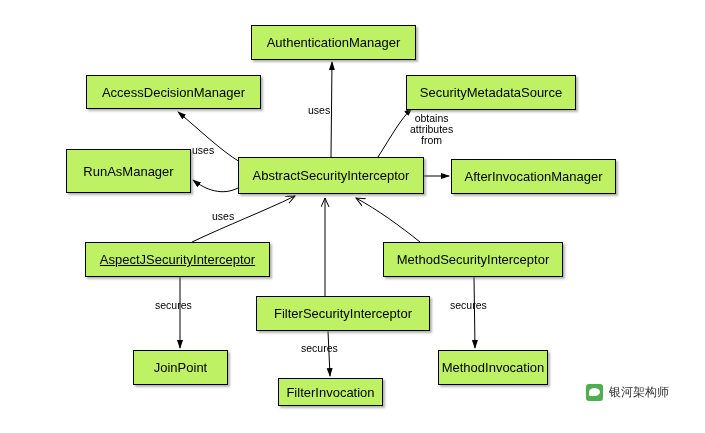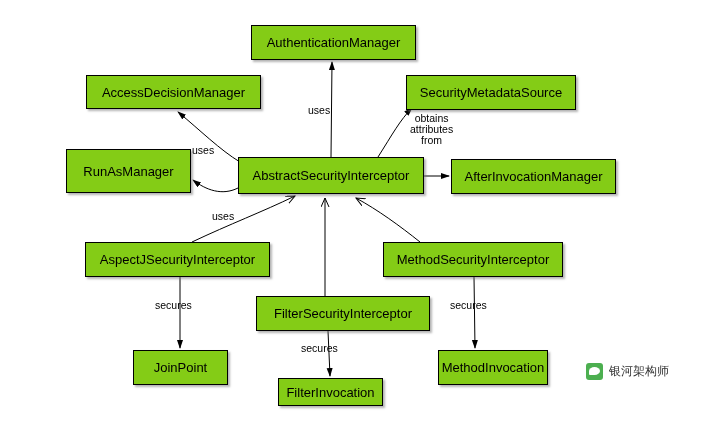--- a/index.html
+++ b/index.html
@@ -16,21 +16,21 @@
   }
   #diagram {
     position: absolute;
     left: 0; top: 0;
     width: 705px;
     height: 433px;
   }
   .node {
     position: absolute;
     box-sizing: border-box;
-    background: #84cc16;
+    background: #bef264;
     border: 1px solid #000000;
     color: #000000;
     font-size: 13px;
     font-family: "Liberation Sans", sans-serif;
     display: flex;
     align-items: center;
     justify-content: center;
     text-align: center;
     box-shadow: 2px 2px 2px rgba(120,120,120,0.55);
     white-space: nowrap;
@@ -121,21 +121,21 @@
   <div class="node" style="left:86px; top:75px; width:175px; height:34px;">AccessDecisionManager</div>
 
   <div class="node" style="left:406px; top:75px; width:170px; height:35px;">SecurityMetadataSource</div>
 
   <div class="node" style="left:66px; top:149px; width:125px; height:44px;">RunAsManager</div>
 
   <div class="node" style="left:451px; top:159px; width:165px; height:35px;">AfterInvocationManager</div>
 
   <div class="node" style="left:238px; top:157px; width:186px; height:37px;">AbstractSecurityInterceptor</div>
 
-  <div class="node" style="left:85px; top:242px; width:185px; height:35px;">AspectJSecurityInterceptor</div>
+  <div class="node" style="left:85px; top:242px; width:185px; height:35px;text-decoration:underline;">AspectJSecurityInterceptor</div>
 
   <div class="node" style="left:383px; top:242px; width:180px; height:35px;">MethodSecurityInterceptor</div>
 
   <div class="node" style="left:256px; top:296px; width:174px; height:35px;">FilterSecurityInterceptor</div>
 
   <div class="node" style="left:133px; top:350px; width:95px; height:35px;">JoinPoint</div>
 
   <div class="node" style="left:438px; top:350px; width:110px; height:35px;">MethodInvocation</div>
 
   <div class="node" style="left:278px; top:378px; width:105px; height:28px;text-align:center;">FilterInvocation</div>
@@ -149,18 +149,18 @@
   <div class="edge-label" style="left:192px; top:145px;">uses</div>
 
   <div class="edge-label" style="left:212px; top:211px;">uses</div>
 
   <div class="edge-label" style="left:155px; top:300px;">secures</div>
 
   <div class="edge-label" style="left:450px; top:300px;">secures</div>
 
   <div class="edge-label" style="left:301px; top:343px;">secures</div>
 
-  <div class="watermark" style="left:562px; top:363px;padding-left:24px;">
+  <div class="watermark" style="left:562px; top:384px;padding-left:24px;">
     <span class="wm-logo"></span>
     <span>银河架构师</span>
   </div>
 
 </div>
 
 </body></html>

